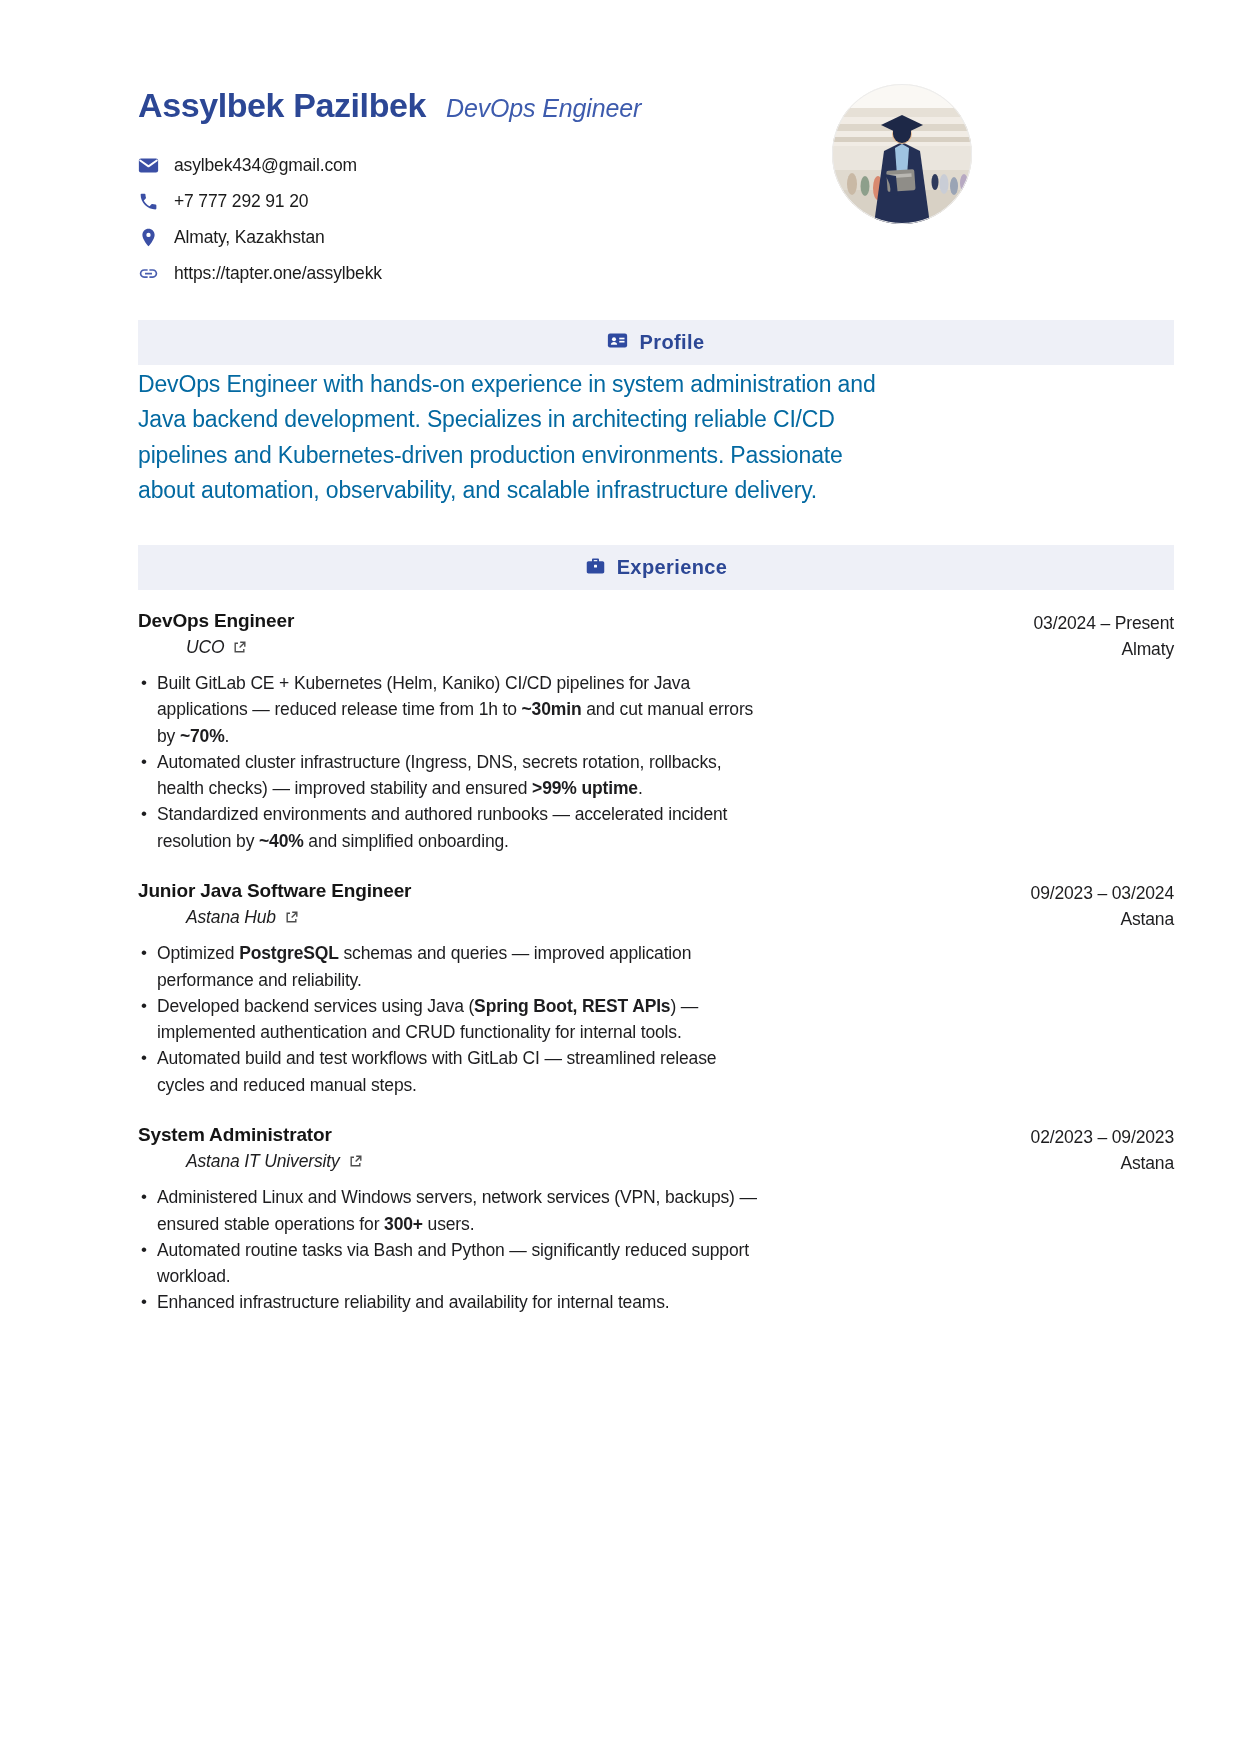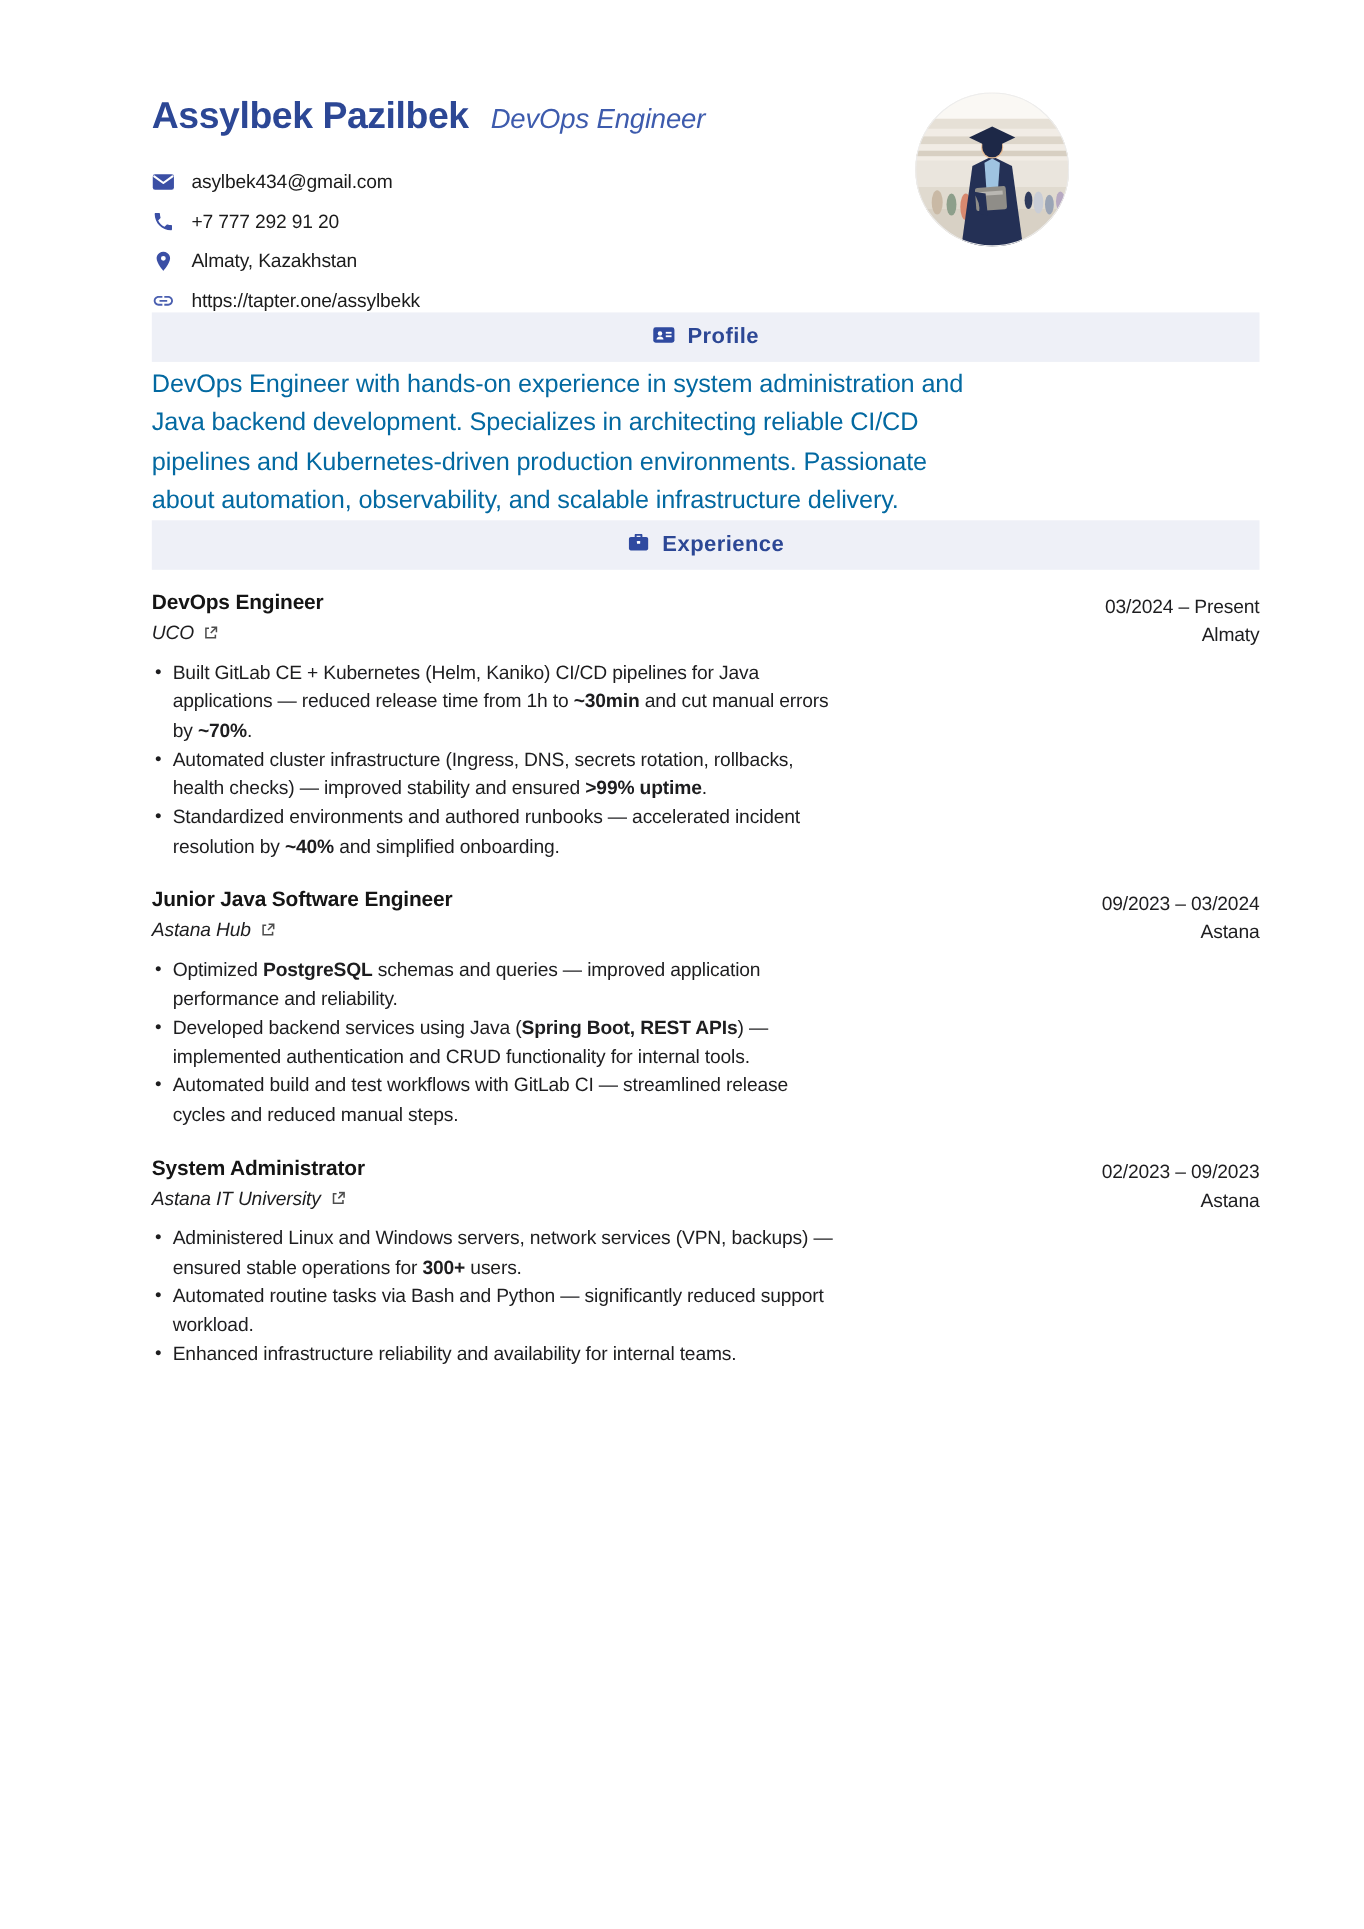--- a/index.html
+++ b/index.html
@@ -2,50 +2,50 @@
 <html><head>
 <meta charset="utf-8">
 <style>
   * { margin:0; padding:0; box-sizing:border-box; }
   html,body { background:#ffffff; }
   body {
     width:1240px; height:1754px; position:relative; overflow:hidden;
     font-family:"Liberation Sans", sans-serif;
     color:#1d1d1f; letter-spacing:-0.15px;
   }
-  .page { position:relative; width:100%; height:100%; padding:86px 95px 60px 138px; }
+  .page { position:relative; width:100%; height:100%; padding:86px 66px 60px 138px; }
 
   
   .name-row { display:flex; align-items:baseline; gap:20px; }
   .name { font-size:34px; font-weight:800; color:#2c4795; letter-spacing:-0.4px; }
   .job-title { font-size:25px; font-style:italic; color:#3d5bad; }
 
   .contacts { margin-top:30px; display:flex; flex-direction:column; gap:15px; width:560px; }
   .contact { display:flex; align-items:center; gap:15px; font-size:17.5px; color:#1b1b1b; }
   .contact .ic { width:21px; height:21px; flex:0 0 21px; display:flex; align-items:center; justify-content:center; }
   .contact .ic svg { width:21px; height:21px; }
 
   .photo { position:absolute; left:832px; top:84px; width:140px; height:140px; }
 
   
   .band {
-    background:#eef0f7; height:45px;
+    margin-top:36px; background:#eef0f7; height:45px;
     display:flex; align-items:center; justify-content:center; gap:11px;
   }
   .band .band-label { font-size:20px; font-weight:700; color:#2c4795; letter-spacing:0.4px; }
   .band svg { width:21px; height:21px; }
 
   .profile-text { margin-top:2px; font-size:23px; line-height:1.54; max-width:762px; color:#0369a1; }
 
   
   .job { margin-top:26px; }
   .job:first-of-type { margin-top:20px; }
   .job-top { display:flex; justify-content:space-between; align-items:flex-start; }
   .job-role { font-size:19px; font-weight:700; color:#151515; }
-  .job-company { margin-top:5px; font-size:17.5px; font-style:italic; display:flex; align-items:center; gap:9px; }
+  .job-company { margin-top:5px; font-size:17.5px; font-style:italic; display:flex; align-items:center; gap:9px;margin-left:48px; }
   .job-right { text-align:right; font-size:17.5px; line-height:1.5; }
   .ext-ic svg { width:13px; height:13px; display:block; }
 
   ul.bullets { margin-top:8px; max-width:628px; list-style:none; font-size:17.5px; line-height:1.5; }
   ul.bullets li { position:relative; padding-left:19px; }
   ul.bullets li::before { content:"•"; position:absolute; left:3px; top:0; font-size:17px; color:#1d1d1f; }
   .b { font-weight:700; }
 </style>
 </head>
 <body>

